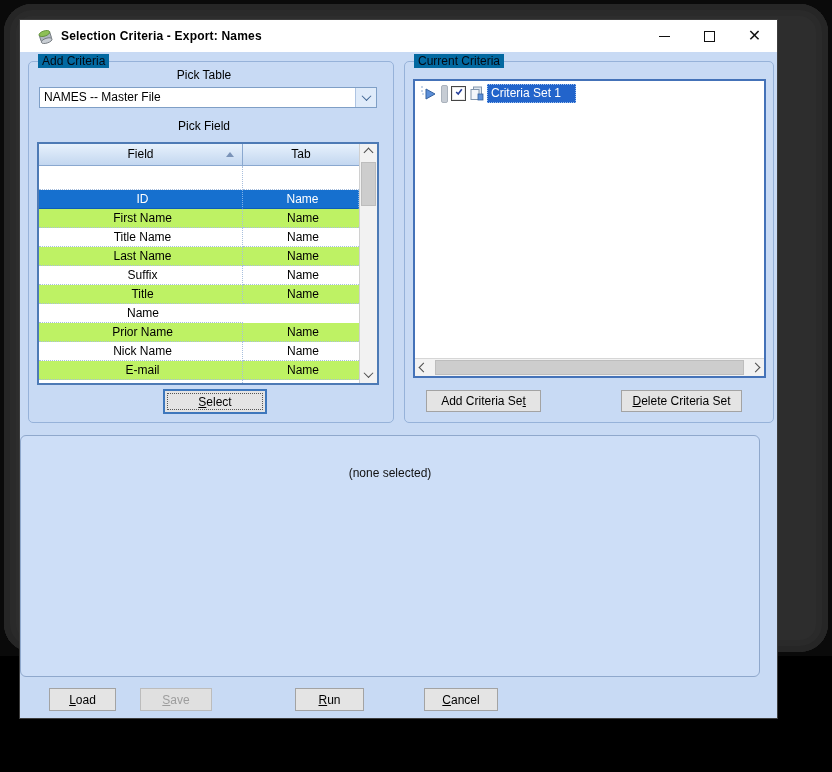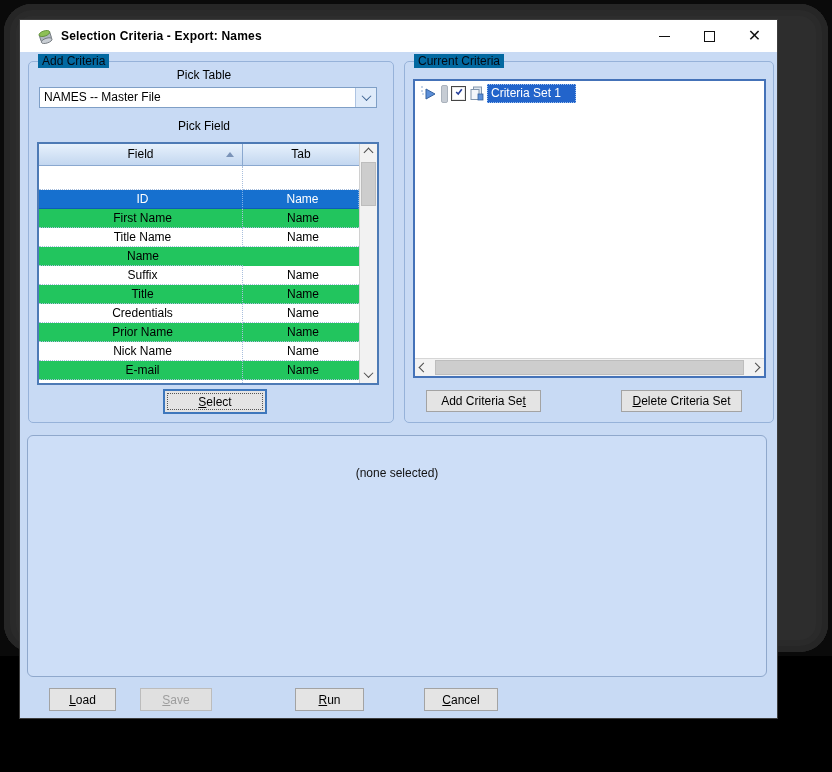--- a/index.html
+++ b/index.html
@@ -41,21 +41,21 @@
   .chev.left{transform:rotate(135deg);}
   .chev.right{transform:rotate(-45deg);}
   .chev.gray{border-color:#4d4d4d;}
   .ftable{position:absolute;left:8px;top:80px;width:342px;height:243px;border:2px solid #4d7ab5;
     box-sizing:border-box;background:#fff;display:flex;}
   .fcols{flex:1;display:flex;flex-direction:column;overflow:hidden;}
   .frow{display:grid;grid-template-columns:204px 1fr;flex:0 0 18px;line-height:18px;text-align:center;}
   .frow .c{padding-left:4px;border-right:1px dotted #a8bfdd;border-bottom:1px dotted #a8bfdd;
     white-space:nowrap;overflow:hidden;box-sizing:border-box;}
   .frow .c:last-child{border-right:none;}
-  .frow.alt{background:#22c55e;}
+  .frow.alt{background:#bef264;}
   .frow.sel{background:#1670cf;color:#fff;}
   .frow.sel .c{border-bottom:1px solid #0d5cb8;border-right:1px dotted #7fb2e8;}
   .fhead{display:grid;grid-template-columns:204px 1fr;flex:0 0 21px;line-height:21px;
     background:linear-gradient(#e7f1fc,#c3d7f0);border-bottom:1px solid #8aa8cf;}
   .fhead .hc{text-align:center;position:relative;border-right:1px solid #8aa8cf;}
   .fhead .hc:last-child{border-right:none;}
   .sort-asc{position:absolute;right:8px;top:8px;width:0;height:0;
     border-left:4px solid transparent;border-right:4px solid transparent;border-bottom:5px solid #7a93b8;}
   .ffilter{display:grid;grid-template-columns:204px 1fr;flex:0 0 24px;background:#fff;}
   .ffilter .c{border-right:1px dotted #a8bfdd;border-bottom:1px dotted #a8bfdd;box-sizing:border-box;}
@@ -78,21 +78,21 @@
   .tree-label{background:#2264cb;color:#fff;line-height:16px;padding:0 14px 1px 3px;
     border:1px dotted #9cc0ef;}
   .hscroll{position:absolute;left:0;right:0;bottom:0;height:17px;background:#f2f2f2;
     border-top:1px solid #d6d6d6;display:flex;align-items:center;}
   .harrow{flex:0 0 17px;height:17px;display:flex;align-items:center;justify-content:center;}
   .hthumb{flex:1;height:13px;background:#cdcdcd;border:1px solid #bdbdbd;margin:0 3px;}
   #btn-addset{position:absolute;left:21px;top:328px;width:115px;height:22px;}
   #btn-delset{position:absolute;left:216px;top:328px;width:121px;height:22px;}
   #btn-select{position:absolute;left:118px;top:327px;width:104px;height:25px;}
   
-  .preview-panel{position:absolute;left:7px;top:383px;width:740px;height:242px;background:#cddef7;
+  .preview-panel{position:absolute;left:0;top:383px;width:740px;height:242px;background:#cddef7;
     border:1px solid #8fa8cc;border-radius:6px;box-sizing:border-box;}
   .preview-text{margin-top:30px;text-align:center;color:#111;}
   #btn-load{position:absolute;left:29px;top:636px;width:67px;height:23px;}
   #btn-save{position:absolute;left:120px;top:636px;width:72px;height:23px;justify-content:center;}
   #btn-run{position:absolute;left:275px;top:636px;width:69px;height:23px;}
   #btn-cancel{position:absolute;left:404px;top:636px;width:74px;height:23px;}
 </style>
 </head>
 <body>
 
@@ -160,32 +160,32 @@
             </div>
             <div class="frow alt">
               <div class="c">First Name</div>
               <div class="c">Name</div>
             </div>
             <div class="frow">
               <div class="c">Title Name</div>
               <div class="c">Name</div>
             </div>
             <div class="frow alt">
+              <div class="c">Last Name</div>
               <div class="c">Name</div>
             </div>
             <div class="frow">
               <div class="c">Suffix</div>
               <div class="c">Name</div>
             </div>
             <div class="frow alt">
               <div class="c">Title</div>
               <div class="c">Name</div>
             </div>
             <div class="frow">
-              <div class="c">Credentials</div>
               <div class="c">Name</div>
             </div>
             <div class="frow alt">
               <div class="c">Prior Name</div>
               <div class="c">Name</div>
             </div>
             <div class="frow">
               <div class="c">Nick Name</div>
               <div class="c">Name</div>
             </div>

